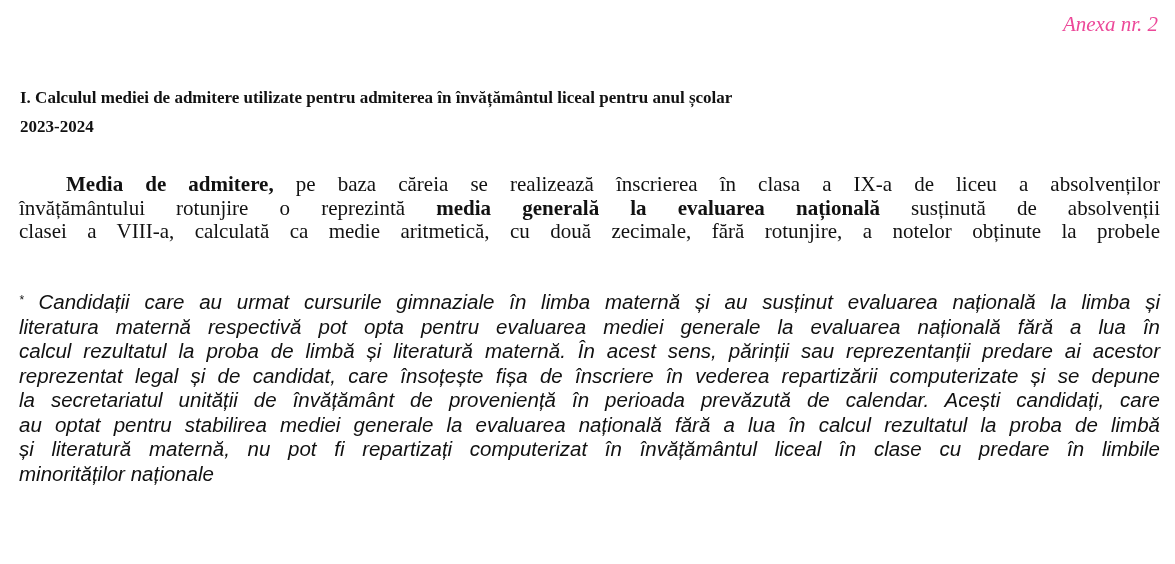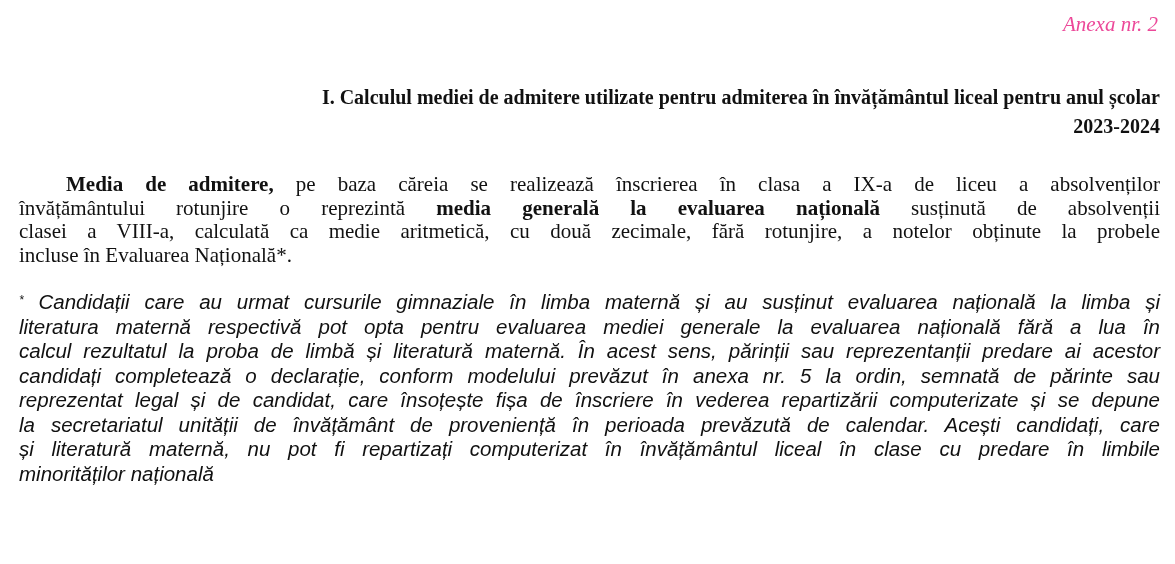--- a/index.html
+++ b/index.html
@@ -22,24 +22,24 @@
       font-family: "Liberation Serif", serif;
       font-style: italic;
       font-size: 21px;
       color: #ec4899;
     }
     .title {
       position: absolute;
       top: 83px;
       left: 20px;
       width: 1140px;
-      text-align: right;
+      text-align: left;
       font-family: "Liberation Serif", serif;
       font-weight: bold;
-      font-size: 20px;
+      font-size: 17px;
       line-height: 29px;
     }
     .title .line { display: block; white-space: nowrap; }
     .body {
       position: absolute;
       top: 173px;
       left: 19px;
       width: 1141px;
       font-family: "Liberation Serif", serif;
       font-size: 21px;
@@ -76,25 +76,24 @@
 
 <div class="title">
   <span class="line">I. Calculul mediei de admitere utilizate pentru admiterea în învățământul liceal pentru anul școlar</span>
   <span class="line">2023-2024</span>
 </div>
 
 <div class="body">
   <span class="jline indent"><b>Media de admitere,</b><span> pe baza căreia se realizează înscrierea în clasa a IX-a de liceu a absolvenților</span></span>
   <span class="jline"><span>învățământului rotunjire o reprezintă </span><b>media generală la evaluarea națională</b><span> susținută de absolvenții</span></span>
   <span class="jline">clasei a VIII-a, calculată ca medie aritmetică, cu două zecimale, fără rotunjire, a notelor obținute la probele</span>
-  <span class="jline last">incluse în Evaluarea Națională*.</span>
 </div>
 
 <div class="footnote">
   <span class="jline"><span class="sup">*</span><span> Candidații care au urmat cursurile gimnaziale în limba maternă și au susținut evaluarea națională la limba și</span></span>
   <span class="jline">literatura maternă respectivă pot opta pentru evaluarea mediei generale  la evaluarea națională fără a lua în</span>
   <span class="jline">calcul rezultatul la proba de limbă și literatură maternă. În acest sens, părinții sau reprezentanții predare ai acestor</span>
-  <span class="jline">candidați completează o declarație, conform modelului prevăzut în anexa nr. 5 la ordin, semnată de părinte sau</span>
   <span class="jline">reprezentat legal și de candidat, care însoțește fișa de înscriere în vederea repartizării computerizate și se depune</span>
   <span class="jline">la secretariatul unității de învățământ de proveniență în perioada prevăzută de calendar. Acești candidați, care</span>
+  <span class="jline">au optat pentru stabilirea mediei generale la evaluarea națională fără a lua în calcul rezultatul la proba de limbă</span>
   <span class="jline">și literatură maternă, nu pot fi repartizați computerizat în învățământul liceal în clase cu predare în limbile</span>
-  <span class="jline last">minorităților națională</span>
+  <span class="jline last">minorităților naționale</span>
 </div>
 
 </body></html>

